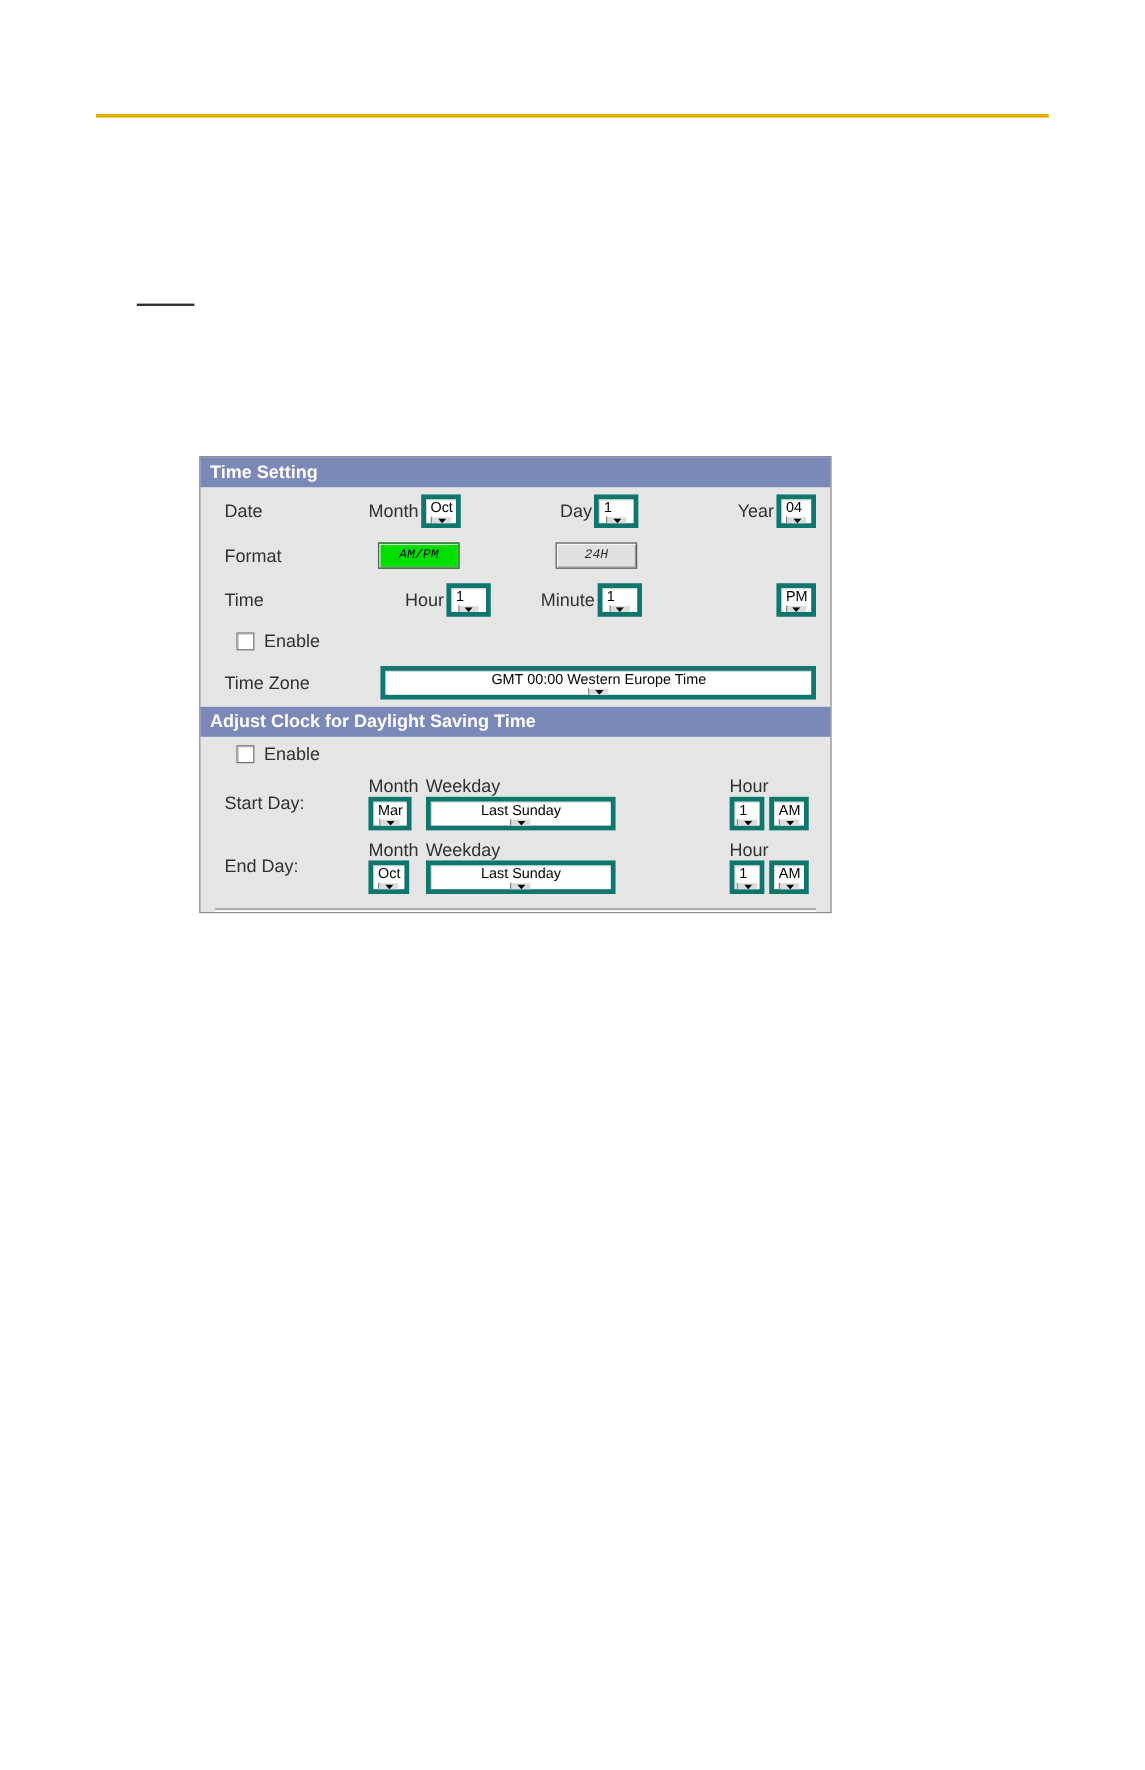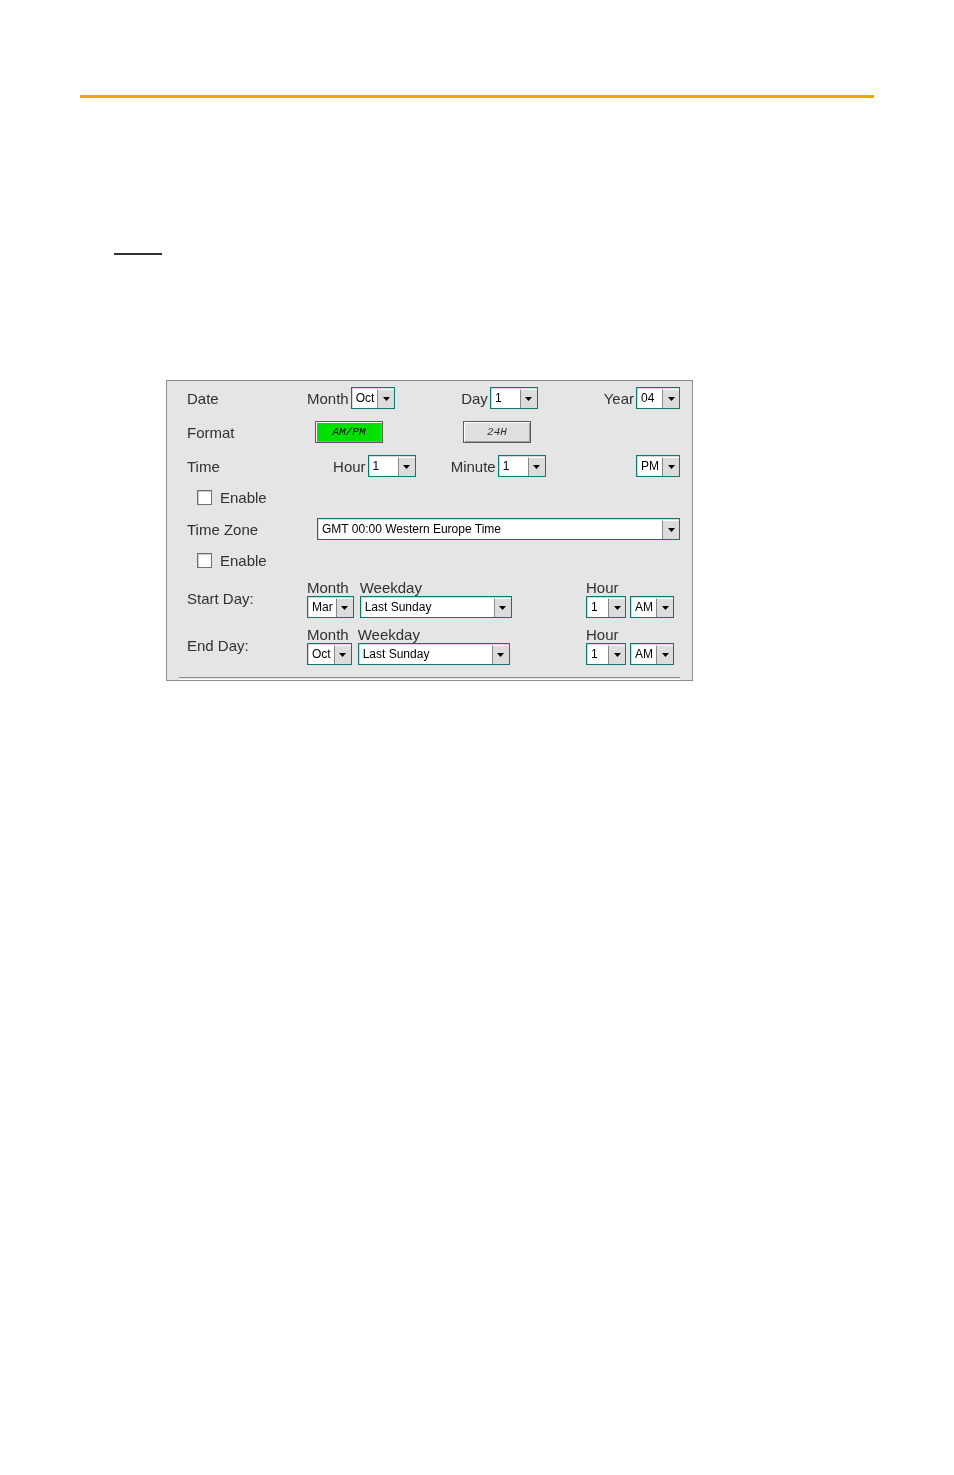--- a/index.html
+++ b/index.html
@@ -67,26 +67,27 @@
   .inline-label {
     margin-right: 2px;
     margin-left: 8px;
   }
   .inline-label:first-child { margin-left: 0; }
 
   .select {
     display: inline-flex;
     align-items: center;
     background: #ffffff;
-    border: 1px solid #0f766e;
+    border: 4px solid #0f766e;
     box-shadow: inset 1px 1px 0 #d7d7d7;
     height: 20px;
     font-size: 12px;
     font-family: Arial, sans-serif;
     color: #000;
+    flex-direction: column;
   }
   .select .val {
     padding: 0 3px 0 4px;
     min-width: 18px;
   }
   .select .arrow-btn {
     width: 16px;
     height: 18px;
     background: #dcdcdc;
     border-left: 1px solid #888;
@@ -192,20 +193,21 @@
 </style>
 </head>
 <body>
 
 <div class="page">
   <div class="top-rule"></div>
   <div class="small-mark"></div>
 
   <div class="panel">
 
+    <div class="section-header">Time Setting</div>
 
     <div class="row">
       <div class="label-col">Date</div>
       <div class="content-col">
         <span class="inline-label">Month</span>
         <div class="select">
           <span class="val">Oct</span>
           <span class="arrow-btn">
               <svg width="7" height="4">
                 <polygon points="0,0 7,0 3.5,4" fill="#000"></polygon>
@@ -292,20 +294,21 @@
           <span class="val" style="flex:1">GMT 00:00 Western Europe Time</span>
           <span class="arrow-btn">
               <svg width="7" height="4">
                 <polygon points="0,0 7,0 3.5,4" fill="#000"></polygon>
               </svg>
             </span>
         </div>
       </div>
     </div>
 
+    <div class="section-header">Adjust Clock for Daylight Saving Time</div>
 
     <div class="row" style="padding-left:30px;">
       <span class="checkbox"></span>
       <span>Enable</span>
     </div>
 
     <div class="dst-row">
       <div class="dst-label">Start Day:</div>
       <div class="dst-group">
         <span class="glabel">Month</span>

